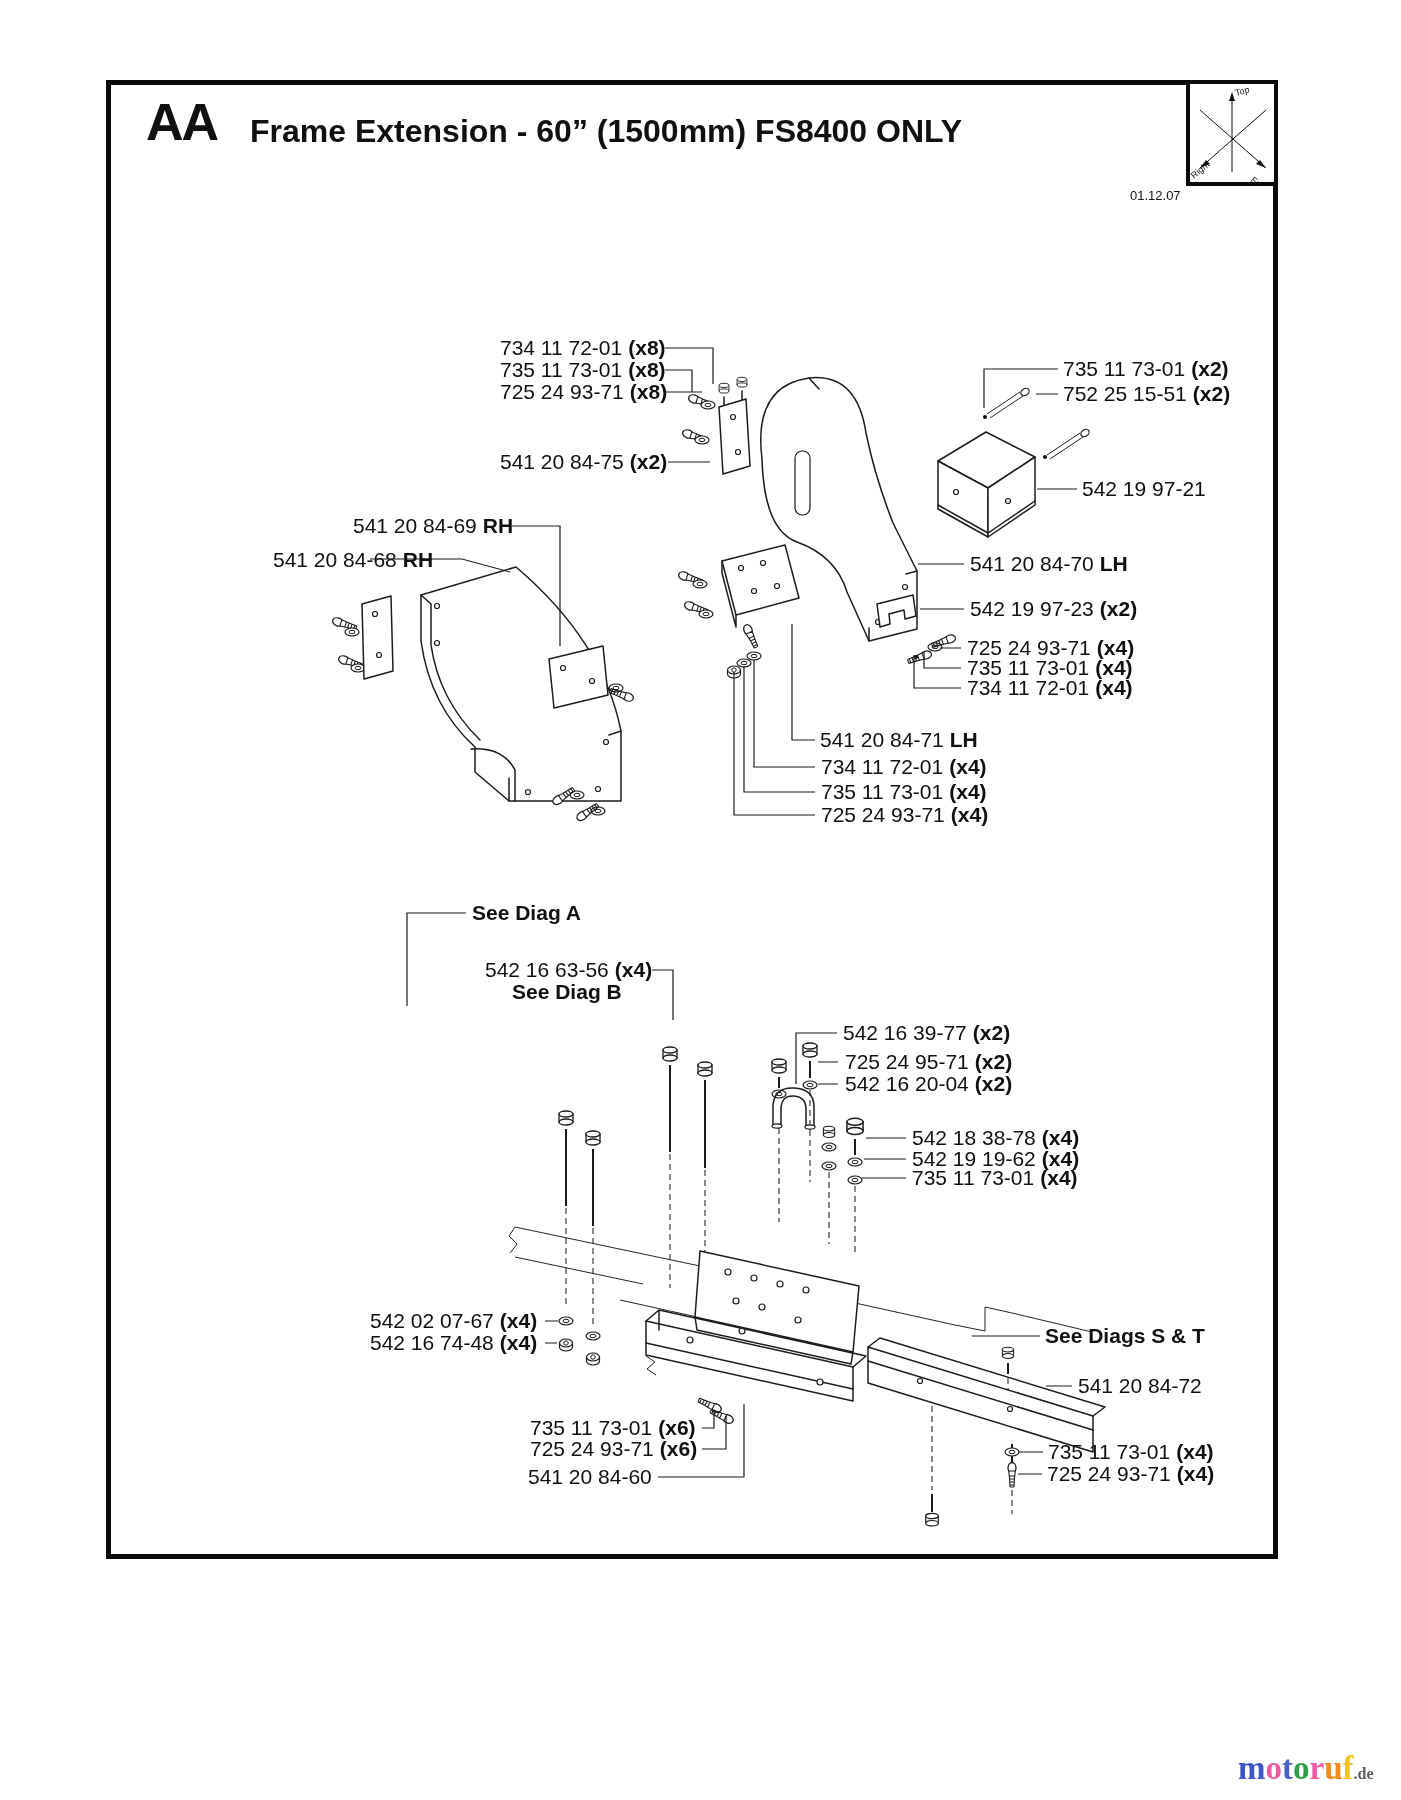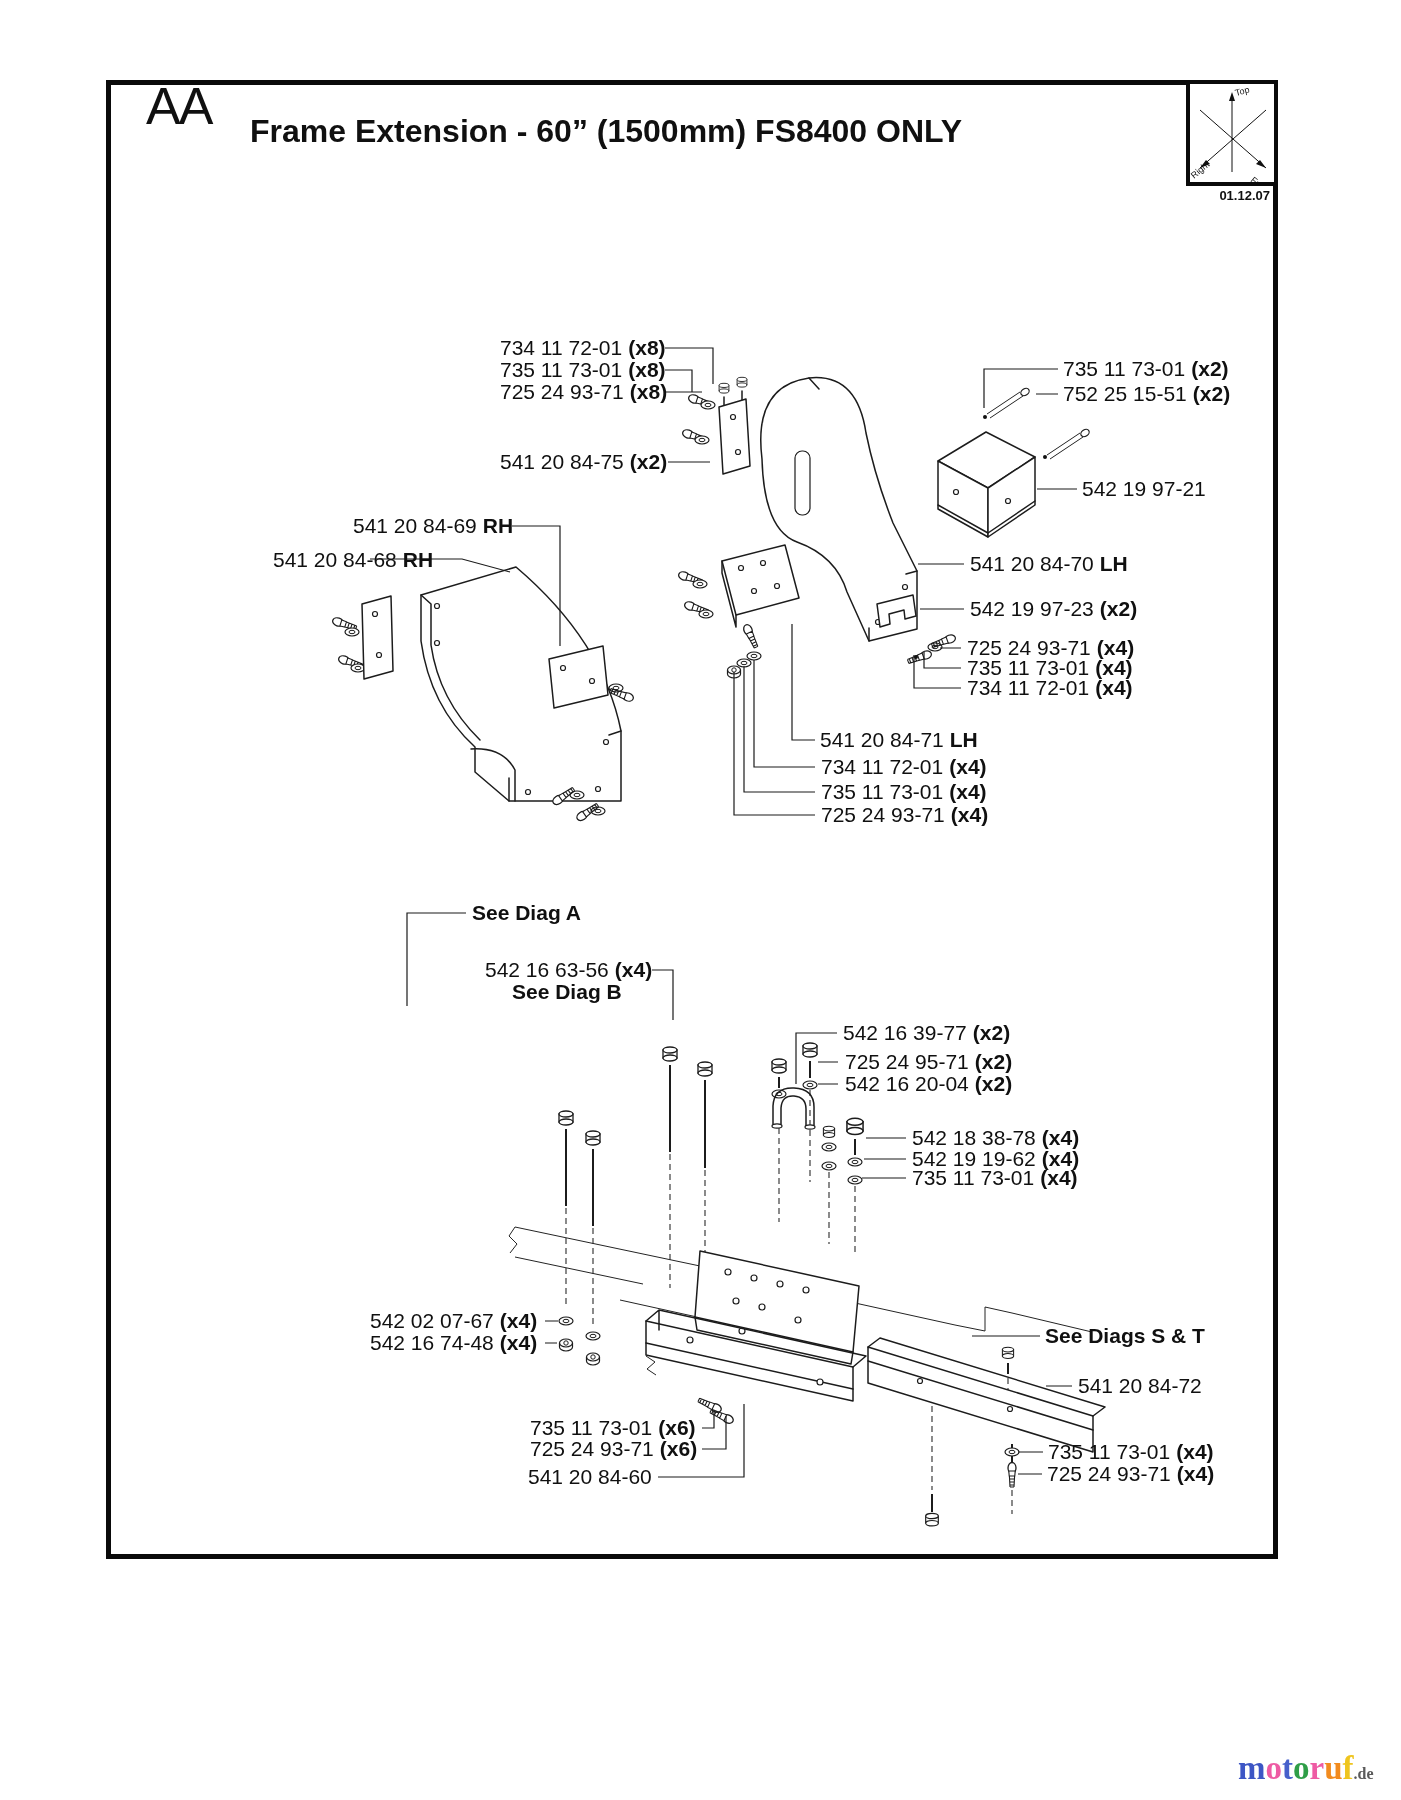--- a/index.html
+++ b/index.html
@@ -1,26 +1,26 @@
 <!DOCTYPE html>
 <html><head>
 <meta charset="utf-8">
 <style>
   html,body{margin:0;padding:0}
   body{width:1401px;height:1800px;background:#fff;position:relative;overflow:hidden;
        font-family:"Liberation Sans",sans-serif;color:#101010}
   .page-frame{position:absolute;left:106px;top:80px;width:1162px;height:1469px;
               border:5px solid #0a0a0a;background:#fff}
-  .section-code{position:absolute;left:146px;top:80px;font-size:52px;font-weight:normal;
+  .section-code{position:absolute;left:146px;top:96px;font-size:52px;font-weight:bold;
                 letter-spacing:-2px;line-height:1}
   .page-title{position:absolute;left:250px;top:113px;font-size:32px;font-weight:bold}
   .axis-box{position:absolute;left:1186px;top:80px;width:84px;height:98px;
             border:4px solid #0a0a0a;background:#fff}
-  .date-stamp{position:absolute;left:1130px;top:188px;width:140px;text-align:right;
-              font-size:13px;font-weight:bold}
+  .date-stamp{position:absolute;left:1130px;top:188px;width:140px;text-align:left;
+              font-size:13px;font-weight:normal}
   .diagram{position:absolute;left:0;top:0}
   .watermark{position:absolute;left:1238px;top:1750px;white-space:nowrap;
              font-family:"Liberation Serif",serif;font-weight:bold;font-size:33px}
   .watermark .suffix{font-size:16px;font-weight:bold}
   
   .ld{fill:none;stroke:#1b1b1b;stroke-width:1.2}
   .art{fill:none;stroke:#1c1c1c;stroke-width:1.5;stroke-linejoin:round;stroke-linecap:round}
   .artf{fill:#fff;stroke:#1c1c1c;stroke-width:1.5;stroke-linejoin:round}
   .thin{fill:none;stroke:#242424;stroke-width:1}
   .dash{fill:none;stroke:#2a2a2a;stroke-width:1.1;stroke-dasharray:6 4}

